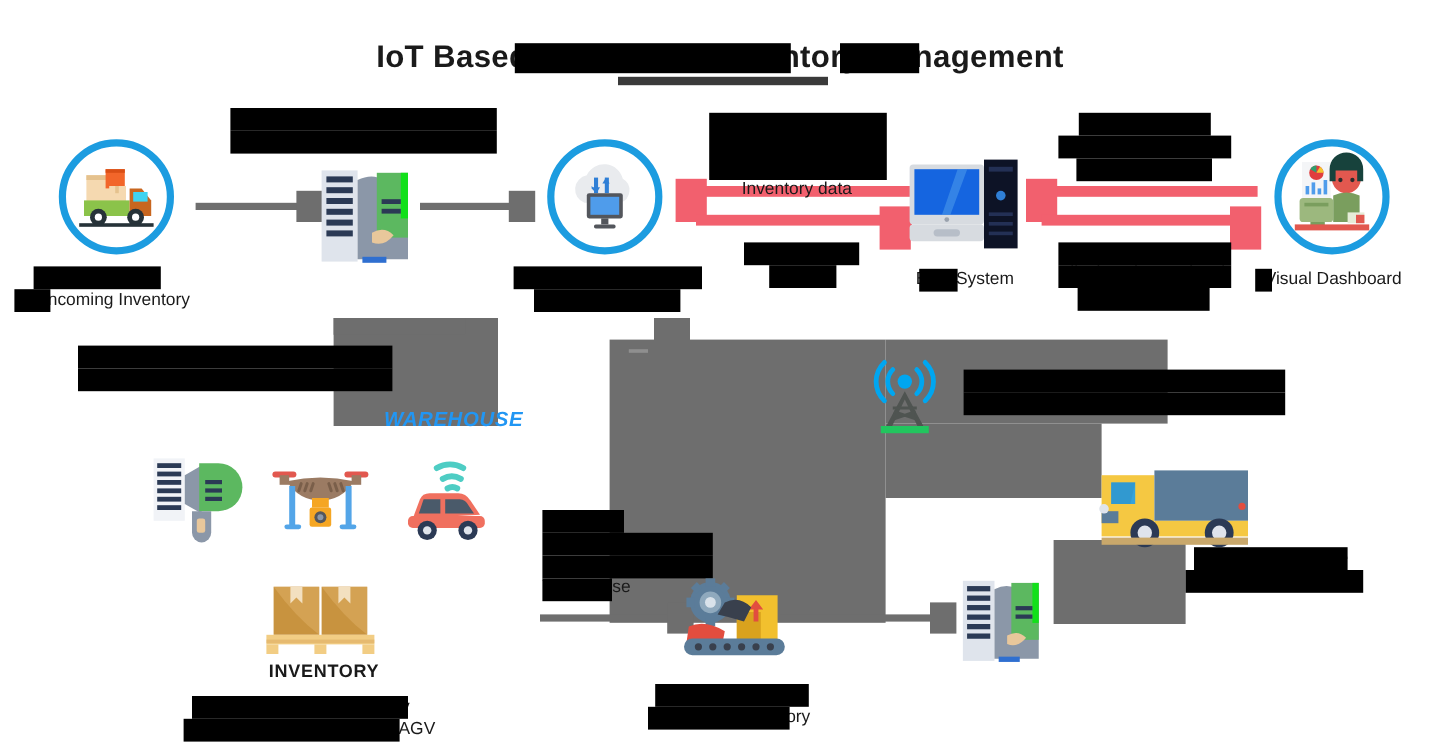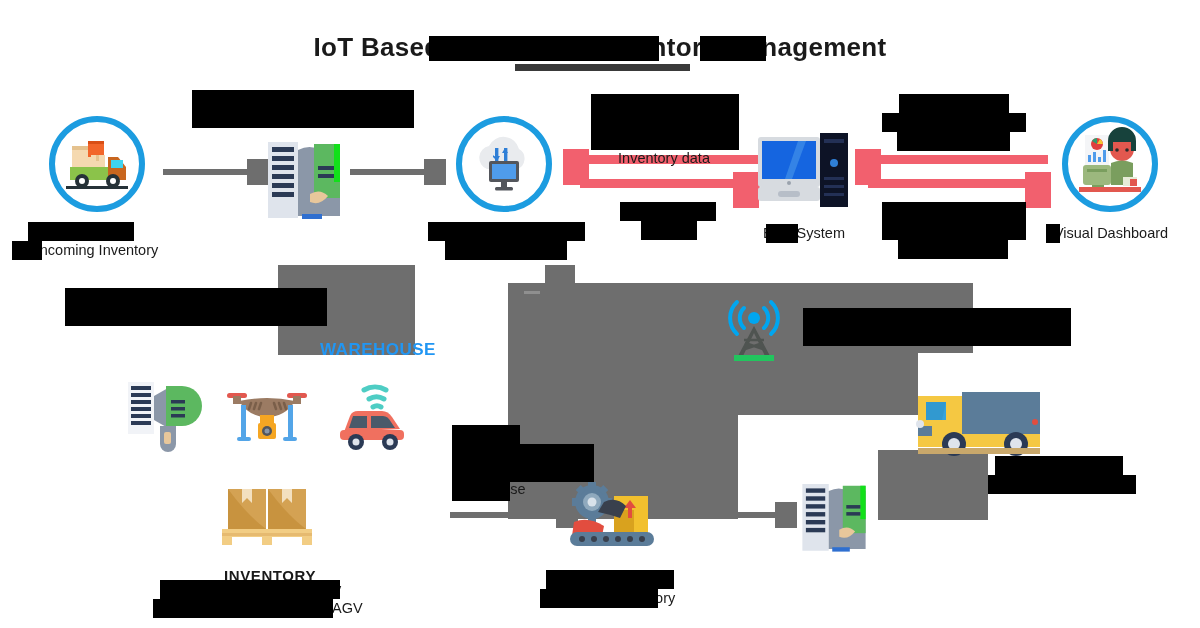--- a/index.html
+++ b/index.html
@@ -220,21 +220,21 @@
 
   <div class="abs gray" style="left:278px;top:265px;width:137px;height:90px;"></div>
   <div class="abs gray" style="left:278px;top:265px;width:110px;height:14px;"></div>
   <div class="abs gray" style="left:508px;top:283px;width:230px;height:236px;"></div>
   <div class="abs gray" style="left:545px;top:265px;width:30px;height:20px;"></div>
   <div class="abs gray" style="left:738px;top:283px;width:235px;height:70px;"></div>
   <div class="abs gray" style="left:738px;top:353px;width:180px;height:62px;"></div>
   <div class="abs gray" style="left:878px;top:450px;width:110px;height:70px;"></div>
   <div class="abs" style="left:524px;top:291px;width:16px;height:3px;background:#8f8f8f;"></div>
 
-  <div class="abs wh-word" style="left:320px;top:340px;">WAREHOUSE</div>
+  <div class="abs wh-word" style="left:320px;top:340px;font-style:italic;">WAREHOUSE</div>
 
   <div class="abs cap" style="left:52px;top:286px;width:286px;">IoT Cloud gathers warehouse inventory
 data from Warehouse</div>
   <div class="abs redact" style="left:65px;top:288px;width:262px;height:19px;"></div>
   <div class="abs redact" style="left:65px;top:307px;width:262px;height:19px;"></div>
 
   <div class="abs cap" style="left:790px;top:306px;width:288px;">IoT Cloud gathers In-Transit inventory
 data from all warehouses</div>
   <div class="abs redact" style="left:803px;top:308px;width:268px;height:19px;"></div>
   <div class="abs redact" style="left:803px;top:327px;width:268px;height:19px;"></div>
@@ -334,21 +334,21 @@
       <path d="M46 0 h38 v40 q-19 -14 -38 -40z" fill="#d9a85c" opacity=".7"></path>
       <path d="M20 0 h10 v14 l-5 -5 l-5 5 z" fill="#f3e0c0"></path>
       <path d="M60 0 h10 v14 l-5 -5 l-5 5 z" fill="#f3e0c0"></path>
       <rect x="0" y="40" width="90" height="8" fill="#f2cd84"></rect>
       <rect x="0" y="48" width="10" height="8" fill="#f2cd84"></rect>
       <rect x="40" y="48" width="10" height="8" fill="#f2cd84"></rect>
       <rect x="80" y="48" width="10" height="8" fill="#f2cd84"></rect>
       <rect x="0" y="44" width="90" height="3" fill="#d9a85c" opacity=".5"></rect>
     </svg>
   </div>
-  <div class="abs inv-word" style="left:224px;top:567px;width:88px;">INVENTORY</div>
+  <div class="abs inv-word" style="left:224px;top:551px;width:88px;">INVENTORY</div>
 
   <div class="abs cap" style="left:140px;top:580px;width:256px;">Inventory is continually
 monitored by Drone and AGV</div>
   <div class="abs redact" style="left:160px;top:580px;width:180px;height:19px;"></div>
   <div class="abs redact" style="left:153px;top:599px;width:180px;height:19px;"></div>
 
   <div class="abs gline" style="left:450px;top:512px;width:120px;"></div>
   <div class="abs ghead" style="left:556px;top:502px;"></div>
   <div class="abs gline" style="left:650px;top:512px;width:140px;"></div>
   <div class="abs ghead" style="left:775px;top:502px;"></div>

